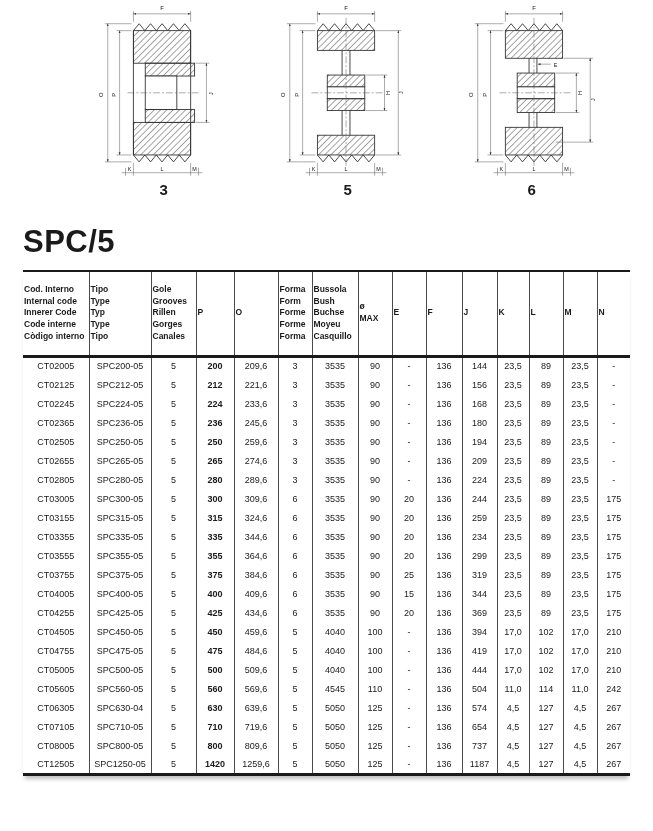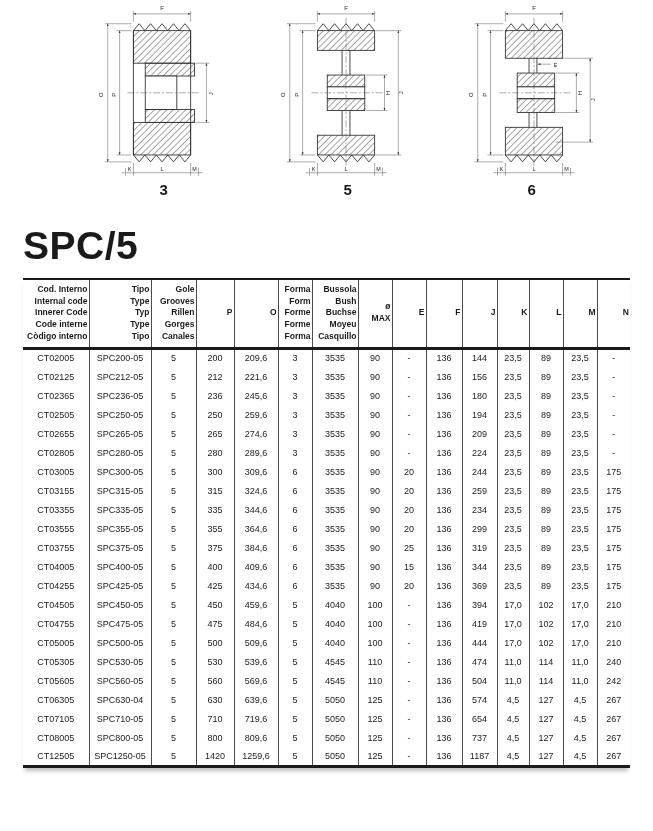--- a/index.html
+++ b/index.html
@@ -14,46 +14,46 @@
   .page { width:653px; height:831px; }
 
   
   .diagrams { display:flex; padding:4px 0 0 90px; gap:36px; }
   .figure { display:flex; flex-direction:column; align-items:center; width:148px; }
   .fig-caption { font-weight:bold; font-size:15px; margin-top:1px; letter-spacing:0.5px; }
   svg text { font-family:"Liberation Sans", sans-serif; }
 
   
   .title {
-    font-size:39px; font-weight:bold; letter-spacing:0.5px;
+    font-size:31px; font-weight:bold; letter-spacing:0.5px;
     margin:26px 0 10px 23px;
   }
 
   
   .spec-table {
     width:607px; margin-left:23px;
     border-collapse:collapse; table-layout:fixed;
     border-top:2px solid #1a1a1a;
     border-bottom:3px solid #1a1a1a;
     box-shadow:0 5px 4px -2px rgba(0,0,0,0.25);
   }
   .spec-table th {
     font-size:8.5px; font-weight:bold;
     white-space:pre-line; line-height:1.4;
-    text-align:right; vertical-align:middle;
-    padding:4px 1px;
+    text-align:left; vertical-align:middle;
+    padding:12px 1px;
     border-bottom:3px solid #1a1a1a;
   }
   .spec-table td {
     font-size:9px; text-align:center; vertical-align:middle;
     height:19px; padding:0 1px; line-height:1;
   }
   .spec-table th:not(:first-child),
   .spec-table td:not(:first-child) { border-left:1px solid #4a4a4a; }
-  .spec-table tbody td:nth-child(4) { font-weight:normal;text-align:center; }
+  .spec-table tbody td:nth-child(4) { font-weight:bold;text-align:center; }
 </style>
 </head>
 <body>
 
 <div class="page">
 
   <div class="diagrams">
 
     <div class="figure">
       <svg viewBox="0 0 150 178" width="148">
@@ -323,20 +323,37 @@
     <td>90</td>
     <td>-</td>
     <td>136</td>
     <td>156</td>
     <td>23,5</td>
     <td>89</td>
     <td>23,5</td>
     <td>-</td>
   </tr>
         <tr>
+    <td>CT02245</td>
+    <td>SPC224-05</td>
+    <td>5</td>
+    <td>224</td>
+    <td>233,6</td>
+    <td>3</td>
+    <td>3535</td>
+    <td>90</td>
+    <td>-</td>
+    <td>136</td>
+    <td>168</td>
+    <td>23,5</td>
+    <td>89</td>
+    <td>23,5</td>
+    <td>-</td>
+  </tr>
+        <tr>
     <td>CT02365</td>
     <td>SPC236-05</td>
     <td>5</td>
     <td>236</td>
     <td>245,6</td>
     <td>3</td>
     <td>3535</td>
     <td>90</td>
     <td>-</td>
     <td>136</td>
@@ -561,37 +578,20 @@
     <td>100</td>
     <td>-</td>
     <td>136</td>
     <td>444</td>
     <td>17,0</td>
     <td>102</td>
     <td>17,0</td>
     <td>210</td>
   </tr>
         <tr>
-    <td>CT05305</td>
-    <td>SPC530-05</td>
-    <td>5</td>
-    <td>530</td>
-    <td>539,6</td>
-    <td>5</td>
-    <td>4545</td>
-    <td>110</td>
-    <td>-</td>
-    <td>136</td>
-    <td>474</td>
-    <td>11,0</td>
-    <td>114</td>
-    <td>11,0</td>
-    <td>240</td>
-  </tr>
-        <tr>
     <td>CT05605</td>
     <td>SPC560-05</td>
     <td>5</td>
     <td>560</td>
     <td>569,6</td>
     <td>5</td>
     <td>4545</td>
     <td>110</td>
     <td>-</td>
     <td>136</td>

